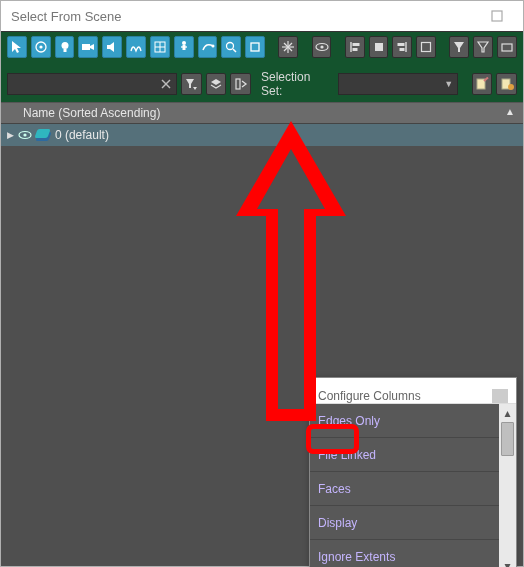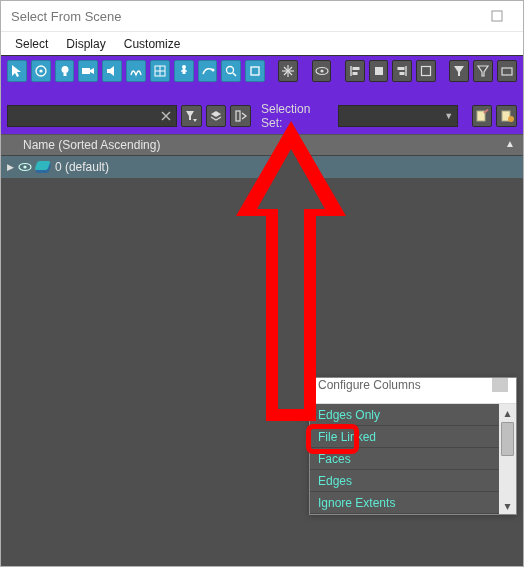--- a/index.html
+++ b/index.html
@@ -3,21 +3,21 @@
 <meta charset="utf-8">
 <style>
   * { box-sizing: border-box; margin: 0; padding: 0; }
   html, body { width: 524px; height: 567px; font-family: "Segoe UI", Tahoma, sans-serif; font-size: 12px; overflow: hidden; background:#fff; }
   .window { width: 524px; height: 567px; display:flex; flex-direction:column; border:1px solid #b0b0b0; background:#fff; position:relative; }
   .titlebar { height:30px; display:flex; align-items:center; justify-content:space-between; padding:0 8px 0 10px; color:#666; background:#fff; }
   .titlebar .title { font-size:13px; color:#777; }
   .titlebar .close { width:36px; height:22px; display:flex; align-items:center; justify-content:center; color:#888; }
   .menubar { height:24px; display:flex; align-items:center; gap:18px; padding:0 14px; background:#fff; color:#222; border-top:1px solid #e8e8e8; }
   .menubar span { cursor:default; }
-  .toolstrip { background:#6d28d9; padding:4px 6px; display:flex; flex-direction:column; gap:20px; border-top:1px solid #333; }
+  .toolstrip { background:#14532d; padding:4px 6px; display:flex; flex-direction:column; gap:12px; border-top:1px solid #333; }
   .toolrow { display:flex; align-items:center; gap:4px; }
   .btn { width:22px; height:22px; display:flex; align-items:center; justify-content:center; border:1px solid #2d2d2d; background:#585858; color:#ddd; border-radius:2px; }
   .btn.sel { background:#37a0c9; border-color:#2b7fa0; color:#fff; }
   .btn svg { display:block; }
   .sep { width:6px; }
   .searchbox { width:182px; height:22px; background:#3a3a3a; border:1px solid #2a2a2a; display:flex; align-items:center; }
   .searchbox .clear { width:20px; height:20px; display:flex; align-items:center; justify-content:center; color:#bbb; margin-left:auto; }
   .label { color:#d8d8d8; margin:0 4px 0 6px; }
   .dropdown { flex:0 0 120px; height:22px; background:#3a3a3a; border:1px solid #2a2a2a; display:flex; align-items:center; justify-content:flex-end; padding:0 4px; color:#ccc; }
   .dropdown .arrow { font-size:9px; color:#bbb; }
@@ -27,49 +27,44 @@
   .treerow { height:22px; display:flex; align-items:center; gap:4px; padding:0 6px; background:#55707a; color:#e8e8e8; }
   .treerow .tri { font-size:9px; color:#ddd; }
   .layer-icon { width:15px; height:13px; position:relative; }
   .layer-icon .l { position:absolute; width:13px; height:9px; border-radius:2px; transform:skewX(-20deg); }
   .layer-icon .l1 { left:1px; top:3px; background:#2d6aa0; }
   .layer-icon .l2 { left:0px; top:0px; background:#2fb6bf; }
   .overlay { position:absolute; pointer-events:none; }
   .arrow-overlay { left:230px; top:120px; width:120px; height:310px; }
   .highlight-box { position:absolute; left:305px; top:423px; width:53px; height:30px; border:5px solid #ff0000; border-radius:7px; pointer-events:none; }
   .popup { position:absolute; left:308px; top:376px; width:208px; background:#fff; border:1px solid #888; box-shadow:0 1px 6px rgba(0,0,0,.25); }
-  .popup-title { height:26px; display:flex; align-items:flex-start; padding:0 8px; color:#666; background:#fff; border-bottom:1px solid #ddd; }
+  .popup-title { height:26px; display:flex; align-items:flex-end; padding:0 8px; color:#666; background:#fff; border-bottom:1px solid #ddd; }
   .popup-title .mini { margin-left:auto; width:16px; height:14px; background:#ccc; }
   .popup-body { display:flex; background:#585858; }
   .popup-list { flex:1; display:flex; flex-direction:column; }
-  .popup-item { height:22px; display:flex; align-items:center; padding:0 8px; color:#5eead4; border-bottom:1px solid #474747; background:#585858; }
+  .popup-item { height:34px; display:flex; align-items:center; padding:0 8px; color:#c4b5fd; border-bottom:1px solid #474747; background:#585858; }
   .popup-scroll { width:17px; background:#e9e9e9; display:flex; flex-direction:column; align-items:center; }
   .popup-scroll .arrowbtn { width:17px; height:17px; display:flex; align-items:center; justify-content:center; color:#555; background:#e9e9e9; }
   .popup-scroll .thumb { width:13px; height:34px; background:#bfbfbf; border:1px solid #9a9a9a; margin-top:1px; border-radius:1px; }
   .popup-scroll .track { flex:1; }
 </style>
 </head>
 <body>
 
 <div class="window">
 
   <div class="titlebar">
     <span class="title">Select From Scene</span>
     <div class="close">
       <svg width="12" height="12" viewBox="0 0 12 12">
         <rect x="1" y="1" width="10" height="10" fill="none" stroke="#aaa" stroke-width="1.2"></rect>
       </svg>
     </div>
   </div>
 
-  <div class="menubar">
-    <span>Select</span>
-    <span>Display</span>
-    <span>Customize</span>
-  </div>
 
   <div class="toolstrip">
 
     <div class="toolrow">
       <div class="btn sel">
           <svg width="14" height="14" viewBox="0 0 14 14">
             <path d="M2 1 L2 12 L5 9 L7 13 L9 12 L7 8 L11 8 Z" fill="#fff"></path>
           </svg>
         </div>
       <div class="btn sel">
@@ -270,21 +265,21 @@
         <div class="popup-item">
             <span>Edges Only</span>
           </div>
         <div class="popup-item">
             <span>File Linked</span>
           </div>
         <div class="popup-item">
             <span>Faces</span>
           </div>
         <div class="popup-item">
-            <span>Edges</span>
+            <span>Display</span>
           </div>
         <div class="popup-item">
             <span>Ignore Extents</span>
           </div>
       </div>
       <div class="popup-scroll">
         <div class="arrowbtn">▴</div>
         <div class="thumb"></div>
         <div class="track"></div>
         <div class="arrowbtn">▾</div>

